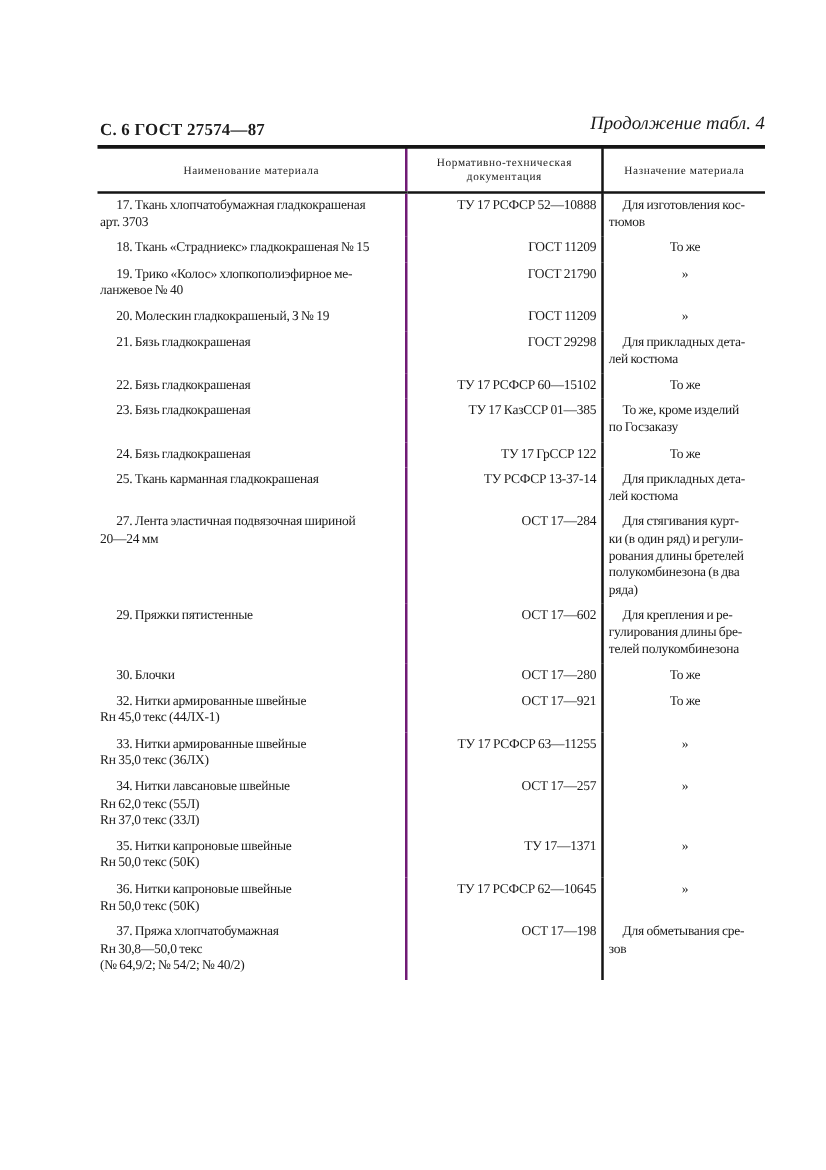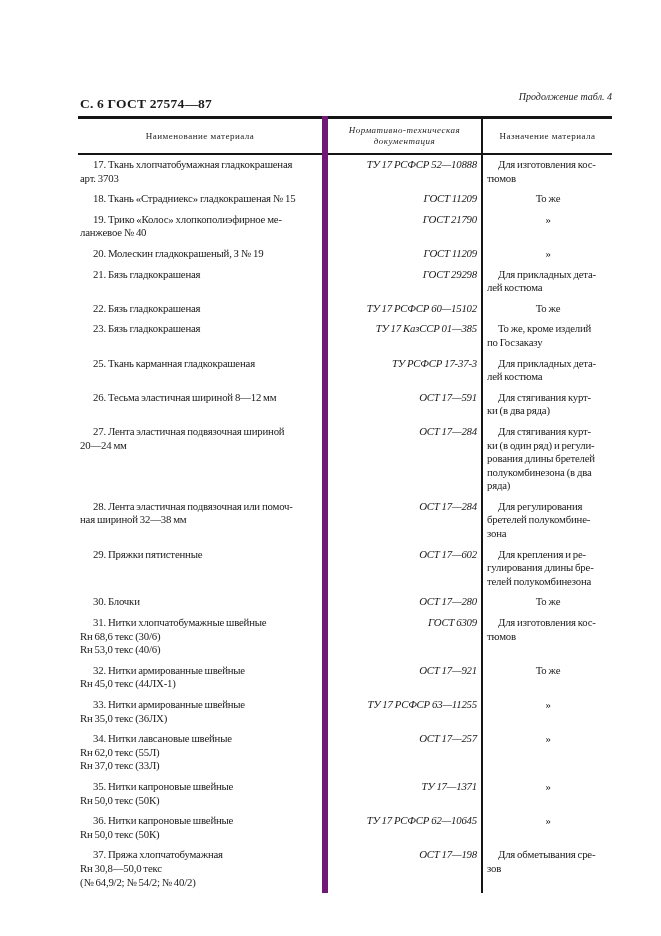--- a/index.html
+++ b/index.html
@@ -19,21 +19,21 @@
     font-size: 13.5px;
     font-weight: 700;
     letter-spacing: 0.2px;
     white-space: nowrap;
     margin-top: 33px;
   }
   .continuation {
     position: absolute;
     right: 49px;
     top: 91px;
-    font-size: 10px;
+    font-size: 15px;
     font-style: italic;
     white-space: nowrap;
     margin-left: 24px;
   }
   table.gost-table {
     position: absolute;
     left: 78px;
     top: 116px;
     width: 534px;
     border-collapse: collapse;
@@ -50,23 +50,22 @@
     line-height: 11px;
     text-align: center;
     vertical-align: middle;
     padding: 6px 6px;
     border-bottom: 2px solid #151515;
     white-space: pre-line;
     color: #222;
   }
   .gost-table th:nth-child(2),
   .gost-table td:nth-child(2) {
-    border-left: 6px solid #701a75;
+    border-left: 2px solid #701a75;
     border-right: 2px solid #151515;
-    font-style: italic;
   }
   .gost-table td {
     vertical-align: top;
     font-size: 10.8px;
     line-height: 13.6px;
     letter-spacing: -0.2px;
     word-spacing: -0.5px;
     padding: 3px 4px 4px 2px;
     white-space: pre-line;
   }
@@ -147,68 +146,51 @@
           <td class="cell-doc">ТУ 17 РСФСР 60—15102</td>
           <td class="cell-purpose center">То же</td>
         </tr>
         <tr>
           <td class="cell-name">23.  Бязь гладкокрашеная</td>
           <td class="cell-doc">ТУ 17 КазССР 01—385</td>
           <td class="cell-purpose">То же, кроме изделий
 по Госзаказу</td>
         </tr>
         <tr>
+          <td class="cell-name">24.  Бязь гладкокрашеная</td>
+          <td class="cell-doc">ТУ 17 ГрССР 122</td>
+          <td class="cell-purpose center">То же</td>
+        </tr>
+        <tr>
           <td class="cell-name">25.  Ткань карманная гладкокрашеная</td>
-          <td class="cell-doc">ТУ РСФСР 17-37-3</td>
+          <td class="cell-doc">ТУ РСФСР 13-37-14</td>
           <td class="cell-purpose">Для прикладных дета-
 лей костюма</td>
-        </tr>
-        <tr>
-          <td class="cell-name">26.  Тесьма эластичная шириной 8—12 мм</td>
-          <td class="cell-doc">ОСТ 17—591</td>
-          <td class="cell-purpose">Для стягивания курт-
-ки (в два ряда)</td>
         </tr>
         <tr>
           <td class="cell-name">27.  Лента эластичная подвязочная шириной
 20—24 мм</td>
           <td class="cell-doc">ОСТ 17—284</td>
           <td class="cell-purpose">Для стягивания курт-
 ки (в один ряд) и регули-
 рования длины бретелей
 полукомбинезона (в два
 ряда)</td>
         </tr>
         <tr>
-          <td class="cell-name">28.  Лента эластичная подвязочная или помоч-
-ная шириной 32—38 мм</td>
-          <td class="cell-doc">ОСТ 17—284</td>
-          <td class="cell-purpose">Для регулирования
-бретелей полукомбине-
-зона</td>
-        </tr>
-        <tr>
           <td class="cell-name">29.  Пряжки пятистенные</td>
           <td class="cell-doc">ОСТ 17—602</td>
           <td class="cell-purpose">Для крепления и ре-
 гулирования длины бре-
 телей полукомбинезона</td>
         </tr>
         <tr>
           <td class="cell-name">30.  Блочки</td>
           <td class="cell-doc">ОСТ 17—280</td>
           <td class="cell-purpose center">То же</td>
-        </tr>
-        <tr>
-          <td class="cell-name">31.  Нитки хлопчатобумажные швейные
-Rн 68,6 текс (30/6)
-Rн 53,0 текс (40/6)</td>
-          <td class="cell-doc">ГОСТ 6309</td>
-          <td class="cell-purpose">Для изготовления кос-
-тюмов</td>
         </tr>
         <tr>
           <td class="cell-name">32.  Нитки армированные швейные
 Rн 45,0 текс (44ЛХ-1)</td>
           <td class="cell-doc">ОСТ 17—921</td>
           <td class="cell-purpose center">То же</td>
         </tr>
         <tr>
           <td class="cell-name">33.  Нитки армированные швейные
 Rн 35,0 текс (36ЛХ)</td>

